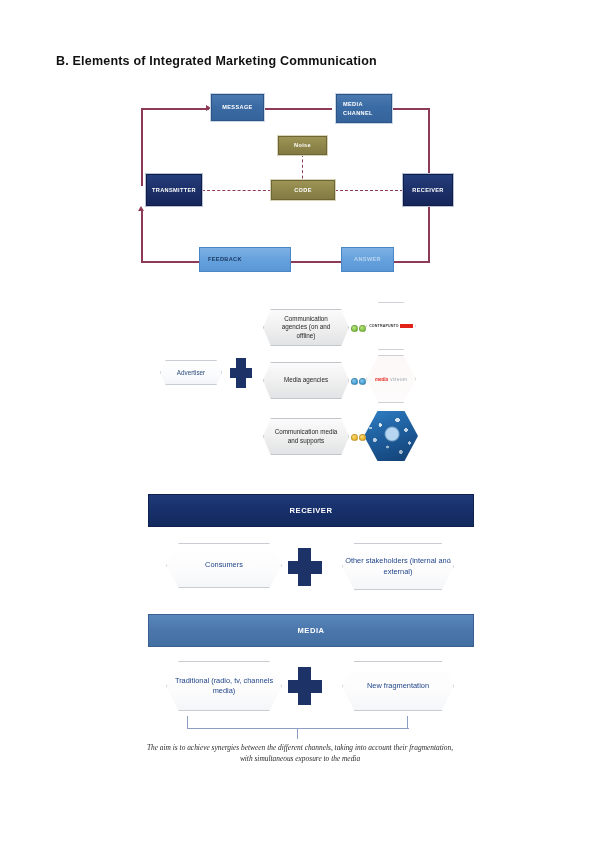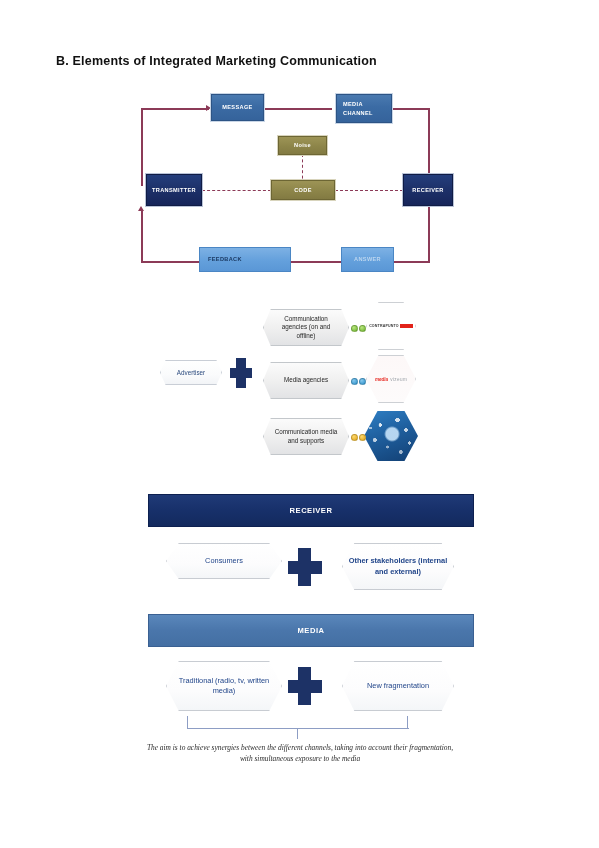--- a/index.html
+++ b/index.html
@@ -385,39 +385,39 @@
   </div>
   <div class="dot gold" style="left:201px; top:134px;"></div>
   <div class="dot gold" style="left:209px; top:134px;"></div>
   <div class="hex-logo photo" style="left:214px; top:111px; width:54px; height:50px;"></div>
 </div>
 
 <div class="banner navy" style="left:148px; top:494px; width:326px; height:33px;">
   <span>RECEIVER</span>
 </div>
 
-<div class="chev-big" style="left:166px; top:543px; width:116px; height:36px;">
+<div class="chev-big" style="left:166px; top:543px; width:116px; height:45px;">
   <span>Consumers</span>
 </div>
 
 <div class="plus-glyph" style="left:288px; top:548px; width:34px; height:38px;">
   <div class="bar-h" style="left:0; top:13px; width:34px; height:13px;"></div>
   <div class="bar-v" style="left:10px; top:0; width:13px; height:38px;"></div>
 </div>
 
-<div class="chev-big" style="left:342px; top:543px; width:112px; height:47px;font-weight:bold;">
+<div class="chev-big" style="left:342px; top:543px; width:112px; height:47px;">
   <span>Other stakeholders (internal and external)</span>
 </div>
 
 <div class="banner steel" style="left:148px; top:614px; width:326px; height:33px;">
   <span>MEDIA</span>
 </div>
 
 <div class="chev-big" style="left:166px; top:661px; width:116px; height:50px;">
-  <span>Traditional (radio, tv, written media)</span>
+  <span>Traditional (radio, tv, channels media)</span>
 </div>
 
 <div class="plus-glyph" style="left:288px; top:667px; width:34px; height:38px;">
   <div class="bar-h" style="left:0; top:13px; width:34px; height:13px;"></div>
   <div class="bar-v" style="left:10px; top:0; width:13px; height:38px;"></div>
 </div>
 
 <div class="chev-big" style="left:342px; top:661px; width:112px; height:50px;">
   <span>New fragmentation</span>
 </div>

